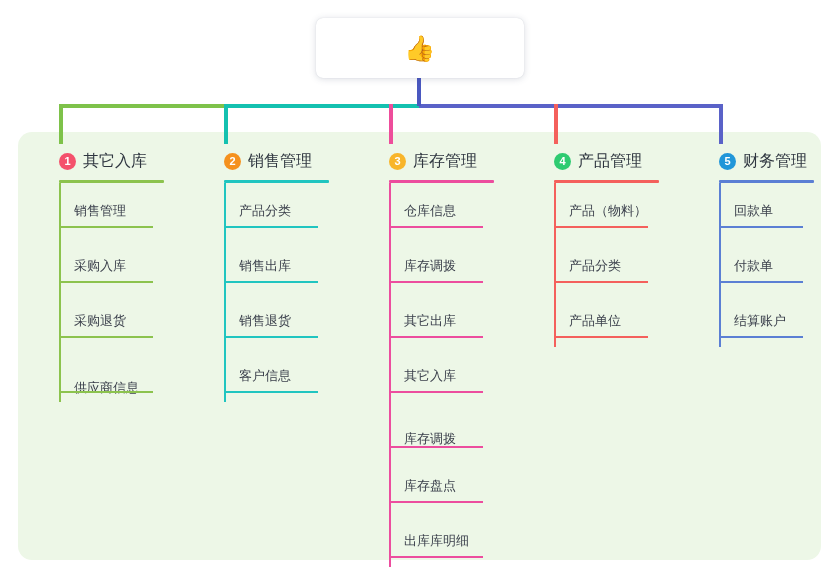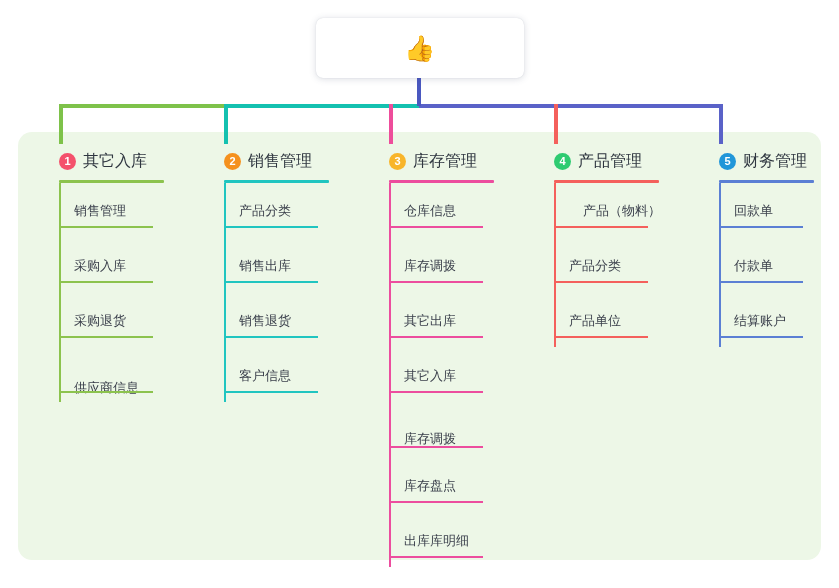--- a/index.html
+++ b/index.html
@@ -172,21 +172,21 @@
       </div>
       <div class="col" style="left: 534px; top: 148px; width: 150px;">
         <div class="col-head">
           <span class="badge" style="background: rgb(46, 203, 113);">4</span>
           <span class="col-title">产品管理</span>
         </div>
         <div class="head-rule" style="background: rgb(244, 96, 92); width: 105px; margin-left: 20px;"></div>
         <div class="items" style="height: 165px;">
           <div class="spine" style="background: rgb(244, 96, 92); height: 164px;"></div>
           <div class="item">
-            <div class="item-label" style="top: 19px; margin-left: 14px;">产品（物料）</div>
+            <div class="item-label" style="top: 19px;">产品（物料）</div>
             <div class="item-rule" style="top: 43px; width: 94px; background: rgb(244, 96, 92);"></div>
           </div>
           <div class="item">
             <div class="item-label" style="top: 74px;">产品分类</div>
             <div class="item-rule" style="top: 98px; width: 94px; background: rgb(244, 96, 92);"></div>
           </div>
           <div class="item">
             <div class="item-label" style="top: 129px;">产品单位</div>
             <div class="item-rule" style="top: 153px; width: 94px; background: rgb(244, 96, 92);"></div>
           </div>

